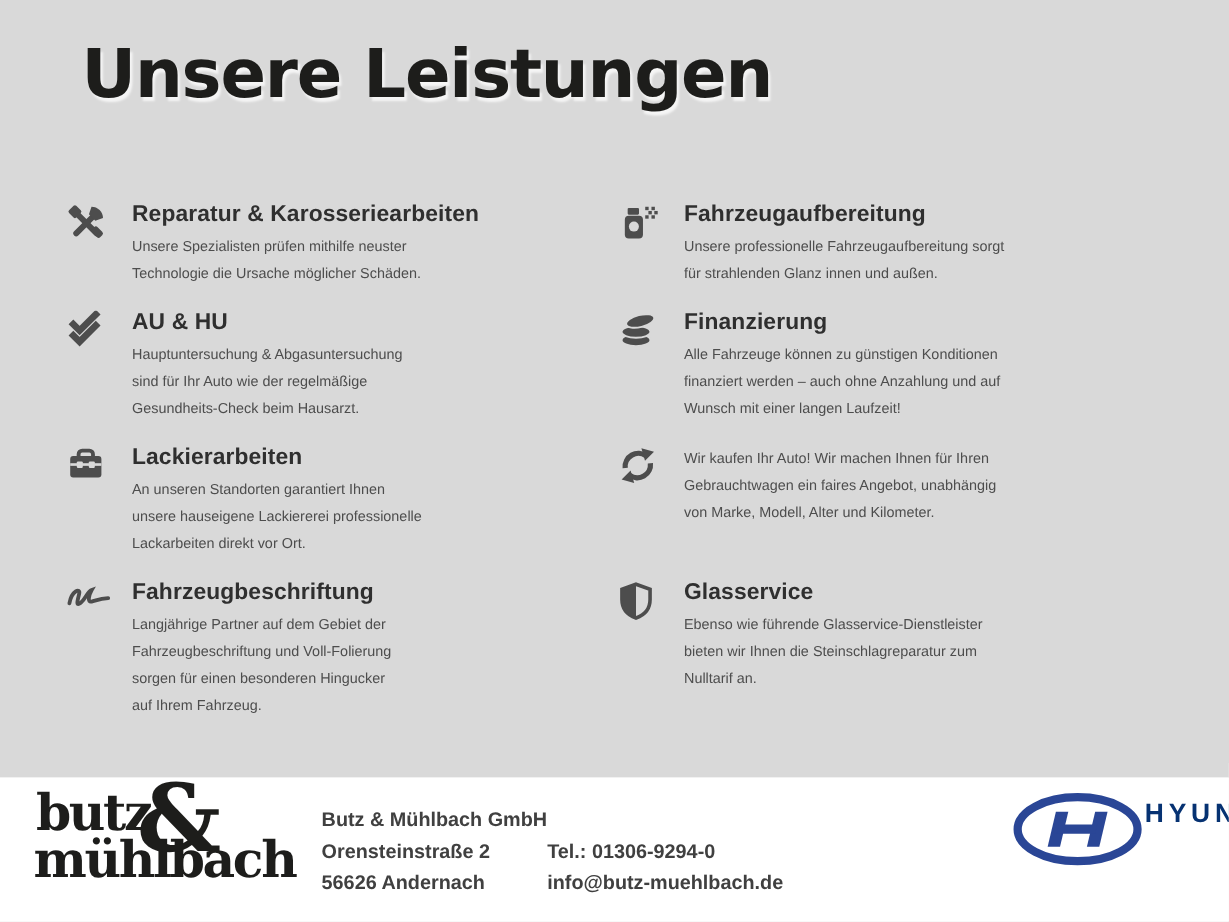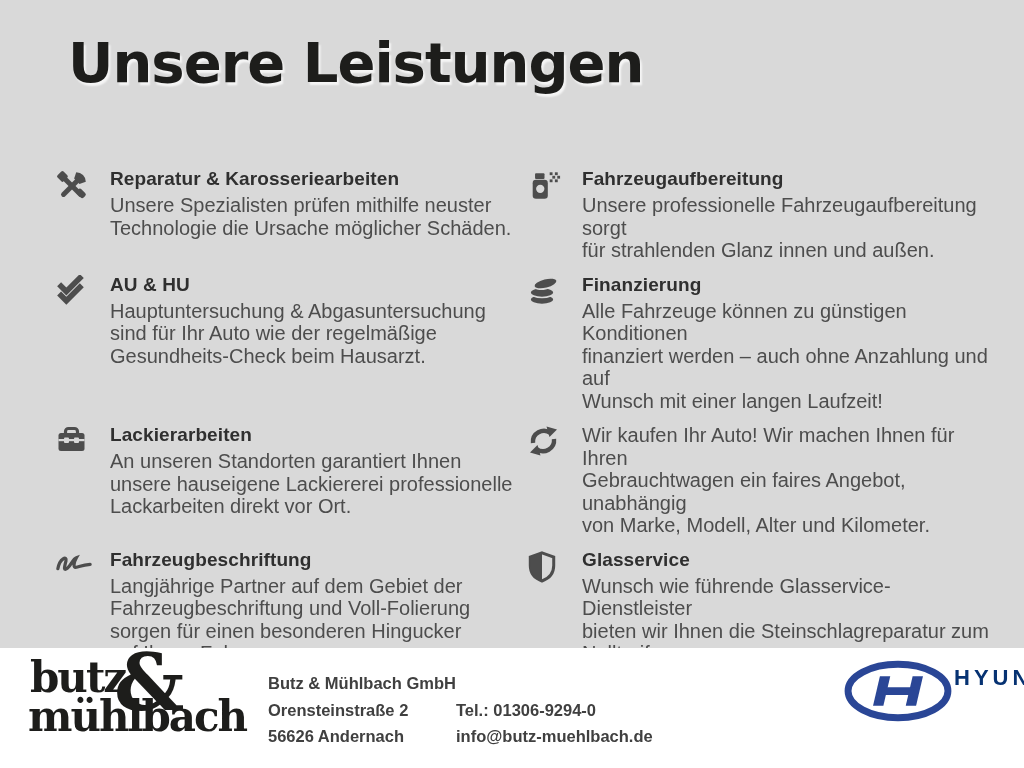--- a/index.html
+++ b/index.html
@@ -20,34 +20,34 @@
     font-weight:bold;font-size:56px;letter-spacing:-1px;
     color:#1d1d1b;
     text-shadow:2px 3px 2px rgba(255,255,255,0.75);
   }
   .services{
     position:absolute;left:55px;top:168px;width:945px;
     display:grid;
     grid-template-columns:460px 1fr;
     grid-template-rows:repeat(4,auto);
     grid-auto-flow:column;
-    row-gap:19px;column-gap:0;gap:12px;
+    row-gap:19px;column-gap:0;
   }
   .item{display:flex;align-items:flex-start;}
   .icon{
     flex:0 0 38px;width:38px;margin-right:17px;margin-top:1px;
     color:#4d4d4d;display:flex;justify-content:flex-start;
   }
   .itext{flex:1;}
   .itext h3{
     margin:0 0 4px 0;font-size:19px;font-weight:bold;color:#2f2f2f;
     letter-spacing:0.1px;
   }
   .itext p{
-    margin:0;font-size:20px;line-height:22.5px;color:#4d4d4d;
+    margin:0;font-size:12px;line-height:22.5px;color:#4d4d4d;
     white-space:pre-line;
   }
   footer{
     position:absolute;left:0;top:648px;width:1024px;height:148px;
     background:#ffffff;
   }
   .logo{
     position:absolute;left:28px;top:10px;width:220px;height:100px;
     color:#1d1d1b;font-family:"DejaVu Serif", serif;font-weight:bold;
   }
@@ -212,21 +212,21 @@
 
     <div class="item">
       <span class="icon">
         <svg width="30" height="33" viewBox="0 0 32 34">
           <path d="M16 2.5 L28.5 7 V16 C28.5 24.5 23 30 16 32.5 C9 30 3.5 24.5 3.5 16 V7 Z" fill="none" stroke="currentColor" stroke-width="3.2"></path>
           <path d="M16 2.5 L3.5 7 V16 C3.5 24.5 9 30 16 32.5 Z" fill="currentColor"></path>
         </svg>
       </span>
       <div class="itext">
         <h3>Glasservice</h3>
-        <p>Wunsch wie führende Glasservice-Dienstleister
+        <p>Ebenso wie führende Glasservice-Dienstleister
 bieten wir Ihnen die Steinschlagreparatur zum
 Nulltarif an.</p>
       </div>
     </div>
 
   </div>
 </div>
 
 <footer>
   <div class="logo">

